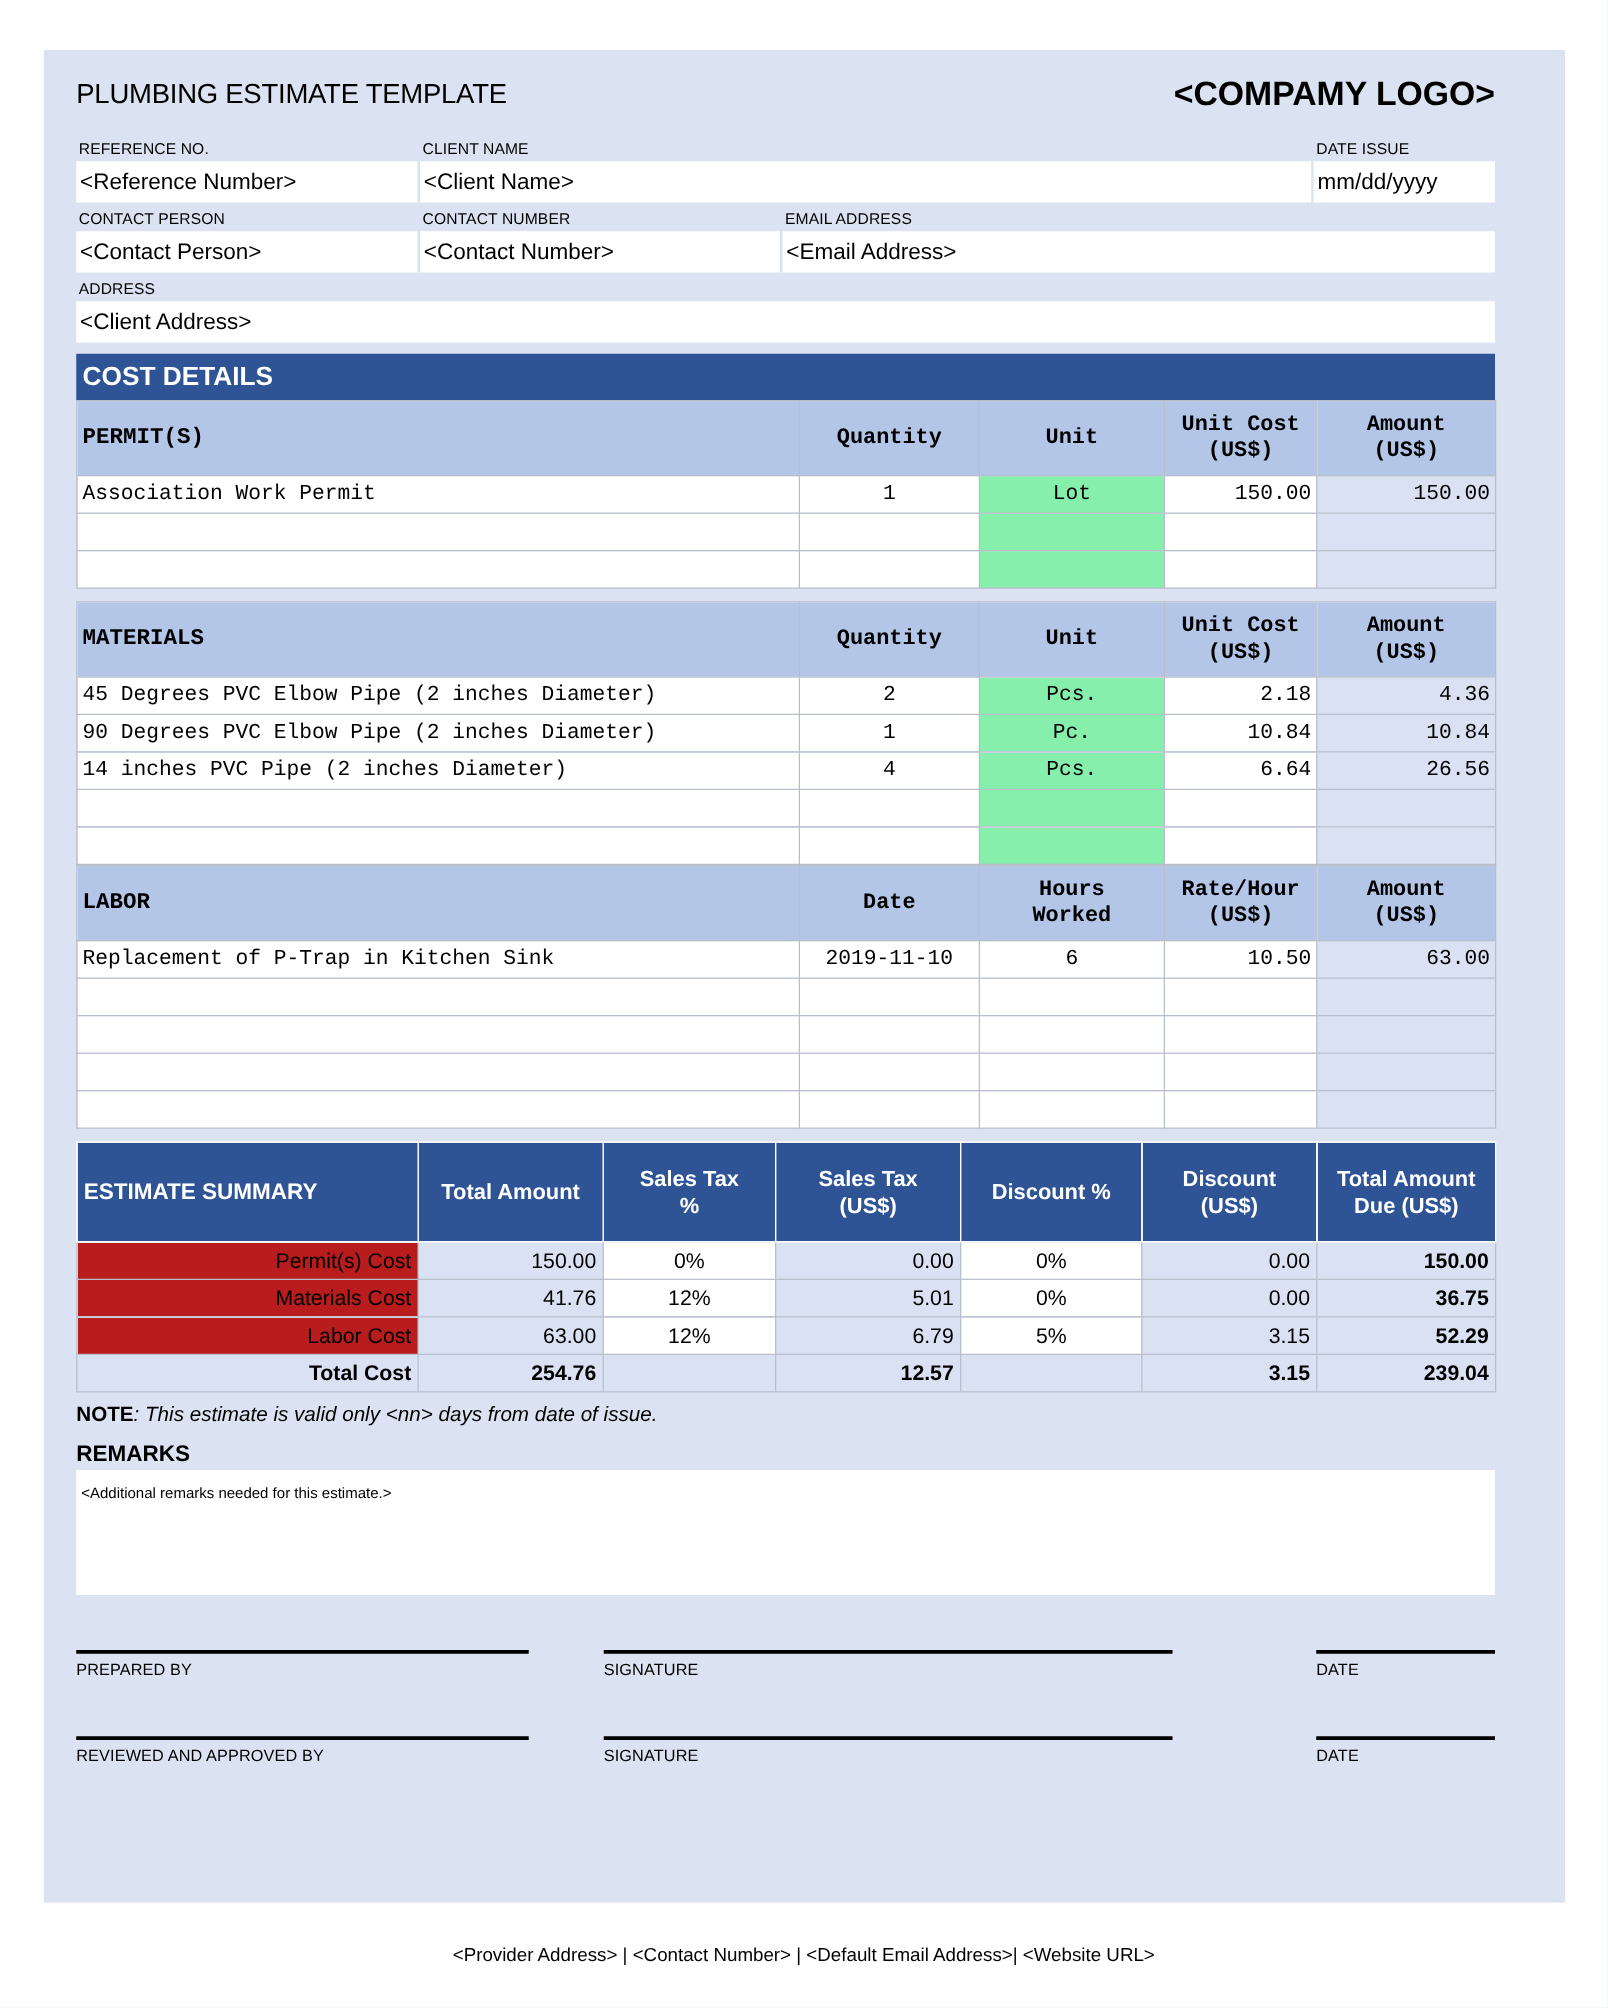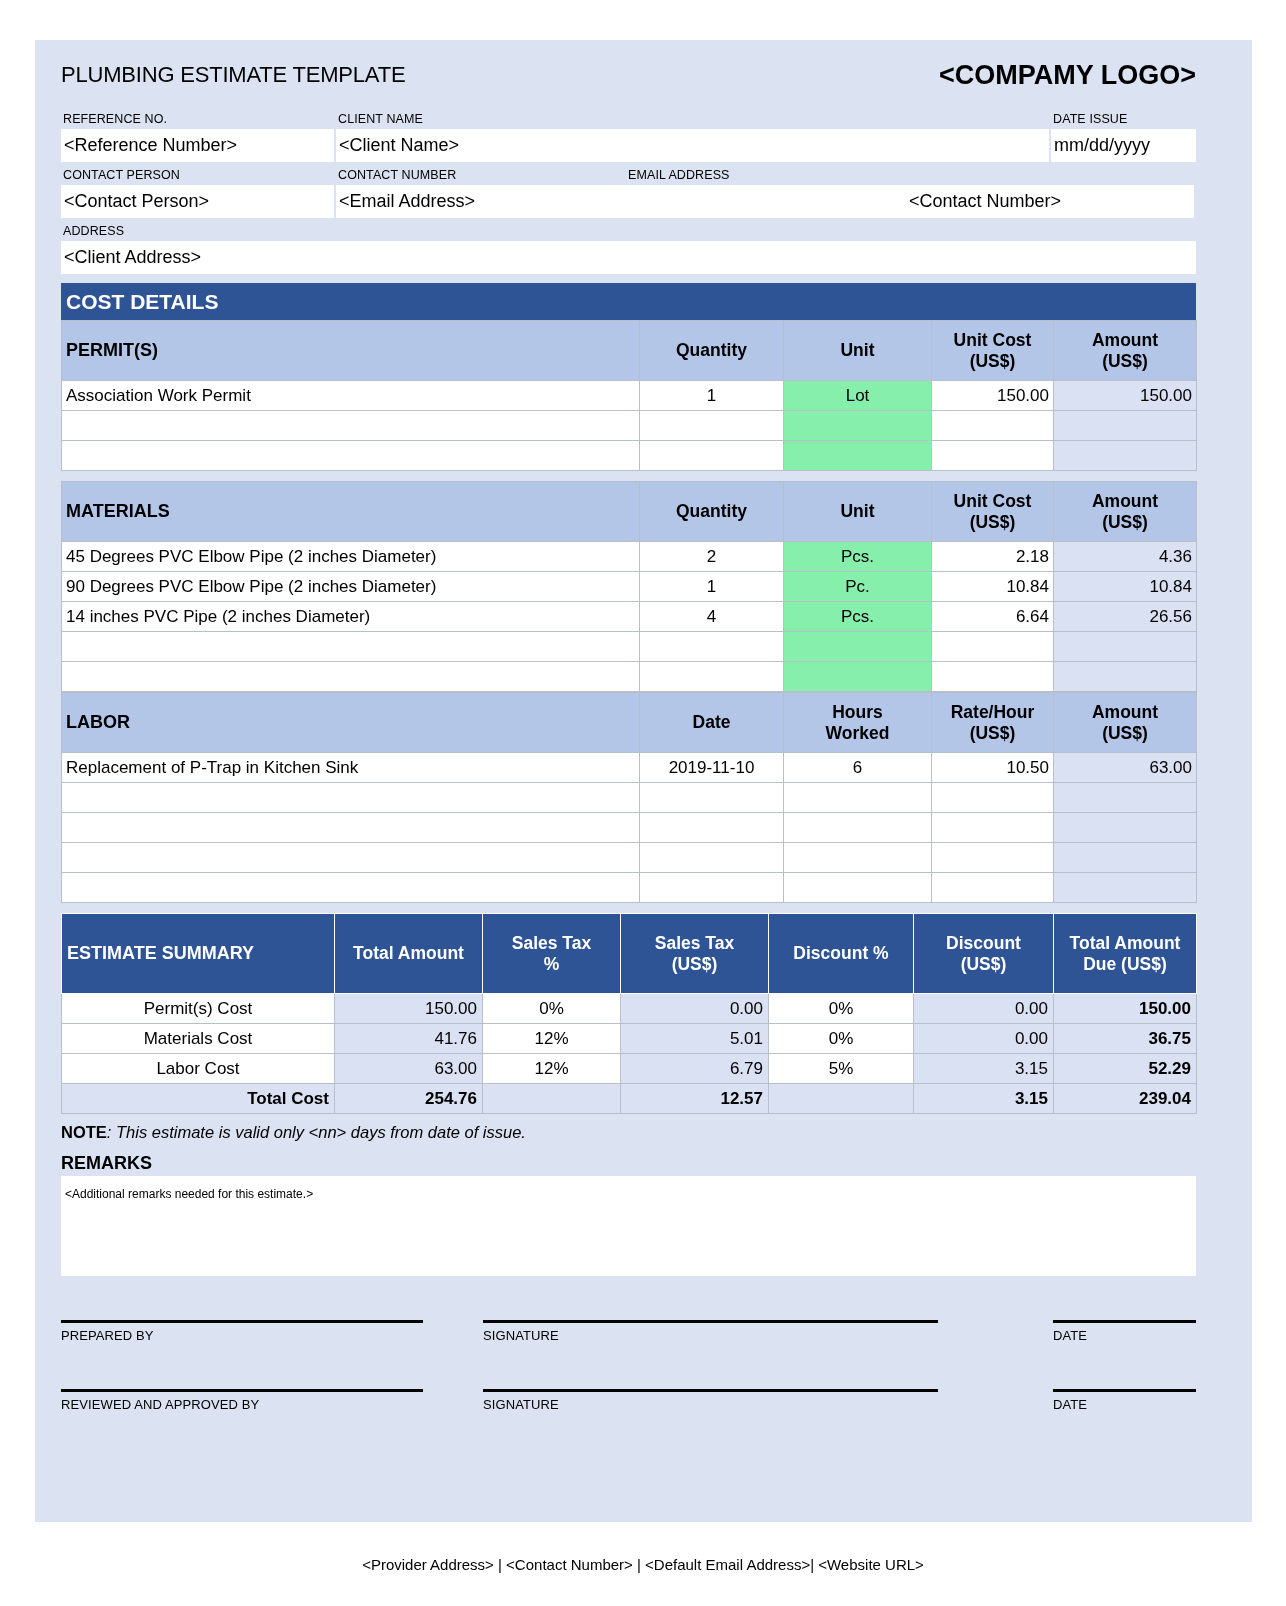--- a/index.html
+++ b/index.html
@@ -103,20 +103,21 @@
     padding-left: 5px;
     margin-top: 9px;
     box-sizing: border-box;
   }
 
   
   table.det {
     border-collapse: collapse;
     width: 1135px;
     table-layout: fixed;
+    font-family: Liberation Mono, monospace;
   }
   table.det td {
     border: 1px solid #b9bfca;
     font-size: 17px;
     height: 30px;
     padding: 0 4px;
     box-sizing: border-box;
     overflow: hidden;
     white-space: nowrap;
   }
@@ -169,21 +170,21 @@
     color: #ffffff;
     font-weight: bold;
     text-align: center;
     vertical-align: middle;
     height: 80px;
     line-height: 21px;
     font-size: 17.5px;
     border-color: #ffffff;
   }
   table.sum tr.shdr td.sumname { text-align: left; font-size: 18px; }
-  td.s-label  { background: #ffffff; text-align: center; }
+  td.s-label  { background: #b91c1c; text-align: right; }
   td.s-total  { background: #d9e1f2; text-align: right; }
   td.s-pct    { background: #ffffff; text-align: center; }
   td.s-tax    { background: #d9e1f2; text-align: right; }
   td.s-disc   { background: #d9e1f2; text-align: right; }
   td.s-due    { background: #d9e1f2; text-align: right; font-weight: bold; }
   tr.totalrow td { background: #d9e1f2; font-weight: bold; }
   tr.totalrow td.s-label { text-align: right; }
   tr.totalrow td.s-pct   { background: #d9e1f2; }
 
   .sA { width: 273px; }
@@ -272,22 +273,22 @@
 
     <div class="gap4"></div>
 
     <div class="labelrow">
       <div class="fieldlabel w1">CONTACT PERSON</div>
       <div class="fieldlabel w2">CONTACT NUMBER</div>
       <div class="fieldlabel w-email">EMAIL ADDRESS</div>
     </div>
     <div class="fieldrow">
       <div class="fieldbox w1">&lt;Contact Person&gt;</div>
+      <div class="fieldbox w2">&lt;Contact Number&gt;</div>
       <div class="fieldbox w-email last">&lt;Email Address&gt;</div>
-      <div class="fieldbox w2">&lt;Contact Number&gt;</div>
     </div>
 
     <div class="gap4"></div>
 
     <div class="labelrow">
       <div class="fieldlabel w-full">ADDRESS</div>
     </div>
     <div class="fieldrow">
       <div class="fieldbox w-full last">&lt;Client Address&gt;</div>
     </div>

